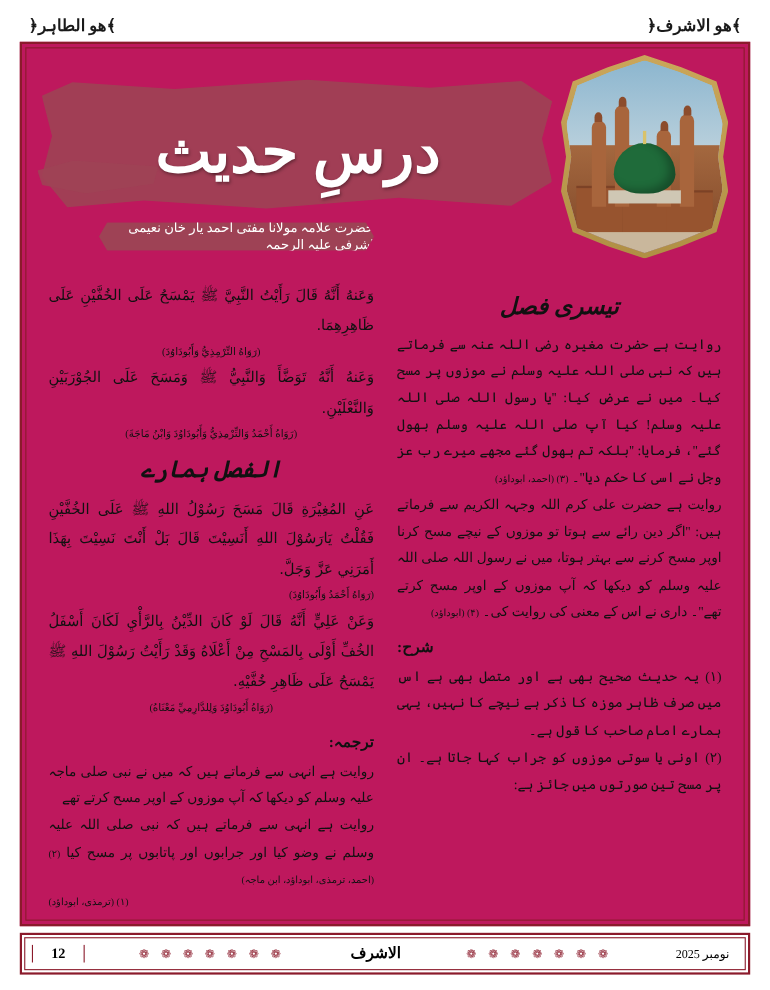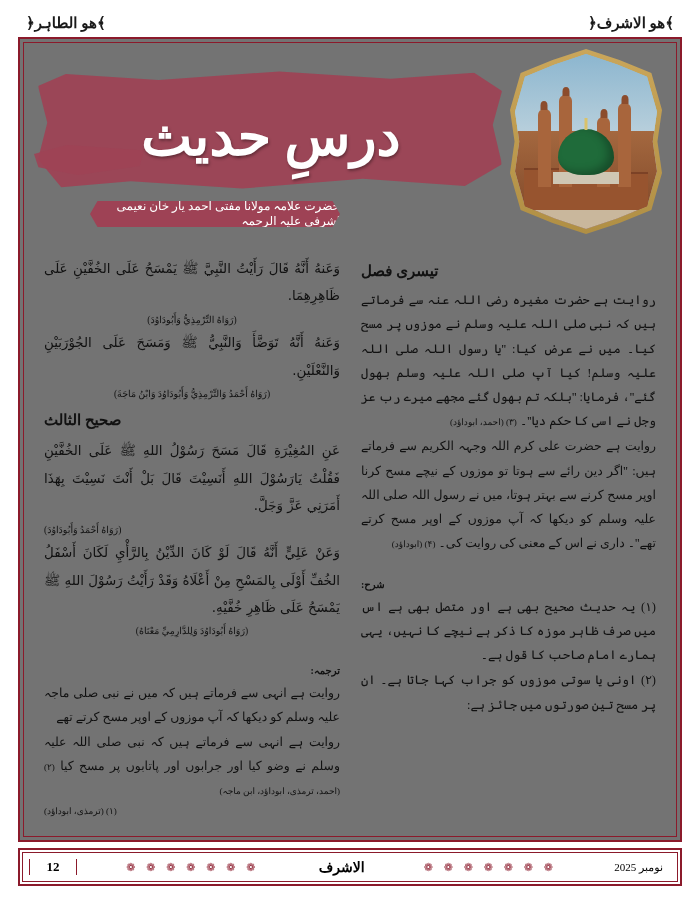--- a/index.html
+++ b/index.html
@@ -31,21 +31,21 @@
   }
   .header-item { letter-spacing: 0.5px; }
 
   
   .frame {
     flex: 1;
     border: 2px solid #8b1a2b;
     position: relative;
     display: flex;
     flex-direction: column;
-    background: #737373;
+    background: #be185d;
   }
   .frame-inner {
     position: absolute;
     inset: 3px;
     border: 1px solid #8b1a2b;
     pointer-events: none;
   }
 
   
   .title-band {
@@ -168,29 +168,30 @@
     direction: rtl;
     text-align: justify;
     font-size: 12.4px;
     line-height: 1.95;
     color: #111;
   }
   .col.right { border-left: 1px solid transparent; }
   .col.left { }
 
   .center-head {
-    text-align: left;
-    font-weight: bold;
-    font-size: 15px;
+    text-align: center;
+    font-weight: bold;
+    font-size: 21px;
     margin: 2px 0 2px 0;
+    font-style: italic;
   }
   .sub-head {
     font-weight: bold;
-    font-size: 10px;
-    margin-top: 20px;
+    font-size: 14px;
+    margin-top: 8px;
   }
   .sub-head.left-align { text-align: left; }
   .arabic {
     font-size: 13.4px;
     line-height: 2.05;
     text-align: justify;
     font-family: "DejaVu Sans", sans-serif;
   }
   .ref { font-size: 9.5px; }
   .para { margin-bottom: 1px; }
@@ -276,24 +277,24 @@
     </div>
 
     <div class="columns">
 
       <div class="col left" style="order:2;">
         <div class="arabic para">وَعَنهُ أَنَّهُ قَالَ رَأَيْتُ النَّبِيَّ ﷺ يَمْسَحُ عَلَى الخُفَّيْنِ عَلَى ظَاهِرِهِمَا.</div>
         <div class="ref" style="text-align:center">(رَوَاهُ التِّرْمِذِيُّ وَأَبُودَاوُدَ)</div>
         <div class="arabic para">وَعَنهُ أَنَّهُ تَوَضَّأَ وَالنَّبِيُّ ﷺ وَمَسَحَ عَلَى الجُوْرَبَيْنِ وَالنَّعْلَيْنِ.</div>
         <div class="ref" style="text-align:center">(رَوَاهُ أَحْمَدُ وَالتِّرْمِذِيُّ وَأَبُودَاوُدَ وَابْنُ مَاجَةَ)</div>
 
-        <div class="center-head">صحیح الثالث</div>
+        <div class="center-head">الفصل ہمارے</div>
 
         <div class="arabic para">عَنِ المُغِيْرَةِ قَالَ مَسَحَ رَسُوْلُ اللهِ ﷺ عَلَى الخُفَّيْنِ فَقُلْتُ يَارَسُوْلَ اللهِ أَنَسِيْتَ قَالَ بَلْ أَنْتَ نَسِيْتَ بِهَذَا أَمَرَنِي عَزَّ وَجَلَّ.</div>
-        <div class="ref" style="text-align:left">(رَوَاهُ أَحْمَدُ وَأَبُودَاوُدَ)</div>
+        <div class="ref" style="text-align:right">(رَوَاهُ أَحْمَدُ وَأَبُودَاوُدَ)</div>
         <div class="arabic para">وَعَنْ عَلِيٍّ أَنَّهُ قَالَ لَوْ كَانَ الدِّيْنُ بِالرَّأْيِ لَكَانَ أَسْفَلُ الخُفِّ أَوْلَى بِالمَسْحِ مِنْ أَعْلَاهُ وَقَدْ رَأَيْتُ رَسُوْلَ اللهِ ﷺ يَمْسَحُ عَلَى ظَاهِرِ خُفَّيْهِ.</div>
         <div class="ref" style="text-align:center">(رَوَاهُ أَبُودَاوُدَ وَلِلدَّارِمِيِّ مَعْنَاهُ)</div>
 
         <div class="sub-head">ترجمہ:</div>
         <div class="para">روایت ہے انہی سے فرماتے ہیں کہ میں نے نبی صلی ماجہ علیہ وسلم کو دیکھا کہ آپ موزوں کے اوپر مسح کرتے تھے</div>
         <div class="para">
           <span>روایت ہے انہی سے فرماتے ہیں کہ نبی صلی اللہ علیہ وسلم نے وضو کیا اور جرابوں اور پاتابوں پر مسح کیا</span>
           <span class="tiny">(۲) (احمد، ترمذی، ابوداؤد، ابن ماجہ)</span>
         </div>
         <div class="tiny" style="text-align:left">(۱) (ترمذی، ابوداؤد)</div>

